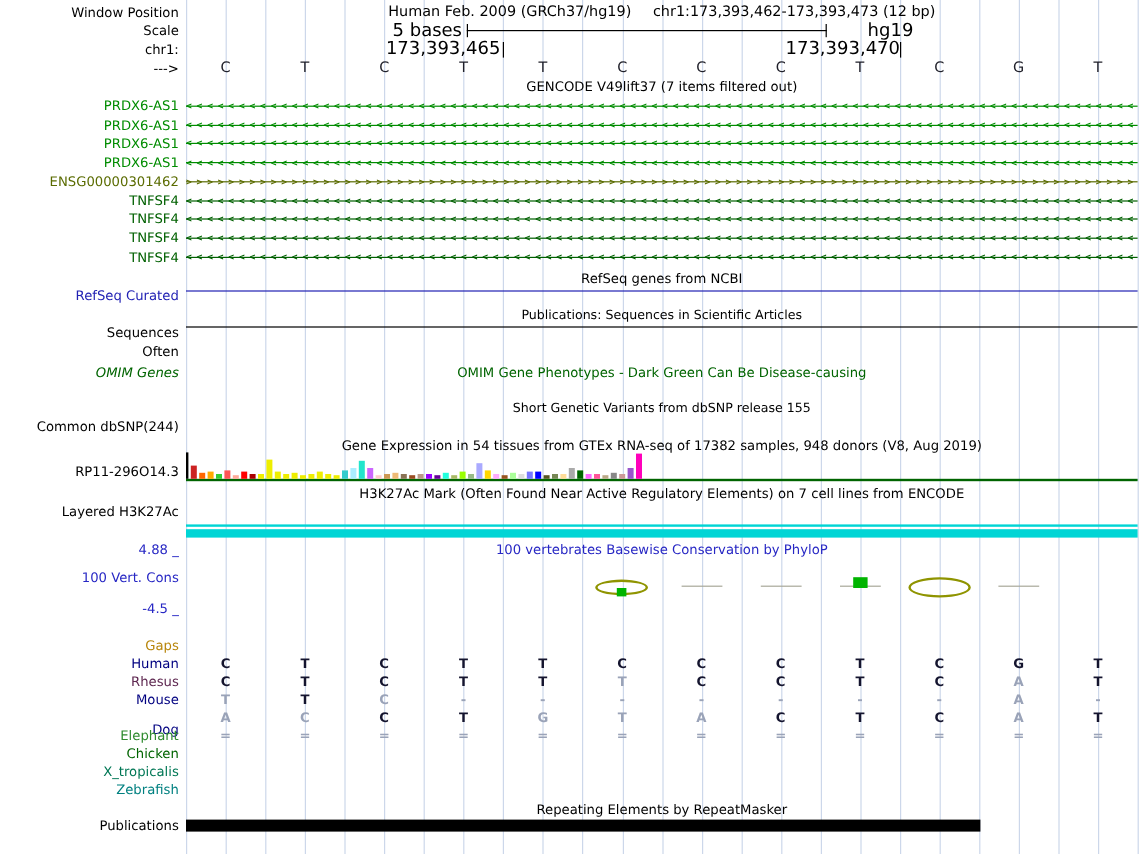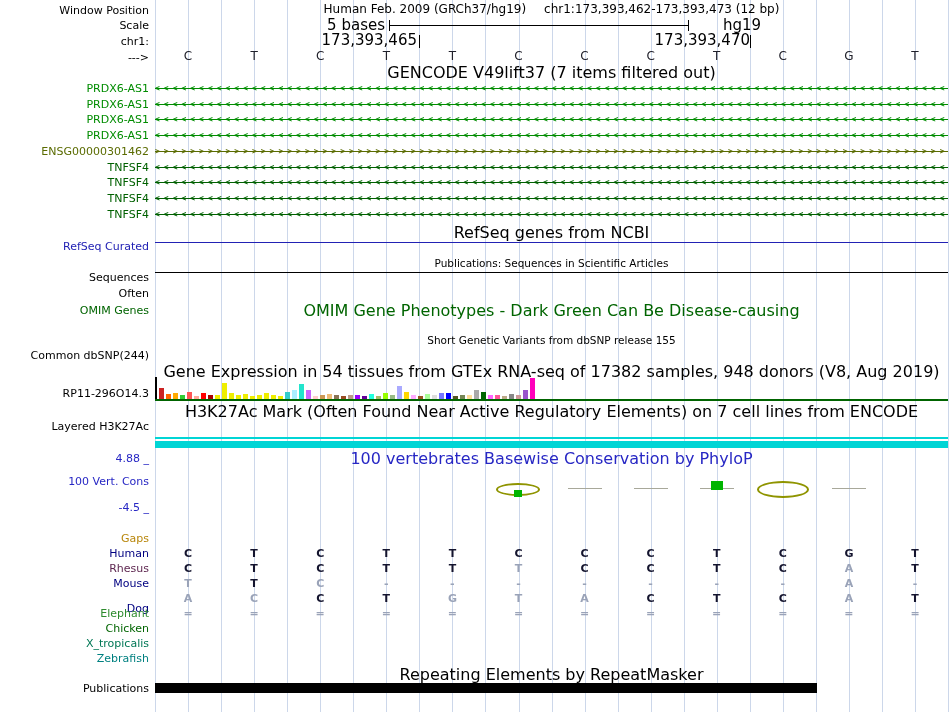--- a/index.html
+++ b/index.html
@@ -1,21 +1,21 @@
 <!DOCTYPE html>
 <html><head>
 <meta charset="utf-8">
 <style>
   *{margin:0;padding:0;box-sizing:border-box}
   body{font-family:"DejaVu Sans","Liberation Sans",sans-serif;background:#fff}
   #app{position:relative;width:950px;height:712px;background:#fff;overflow:hidden}
   #labels{position:absolute;left:0;top:0;width:152px;height:712px;z-index:2}
   #content{position:absolute;left:155px;top:0;width:793px;height:712px;z-index:1}
   .lab{position:absolute;right:3px;font-size:11px;line-height:13px;white-space:nowrap;color:#000}
-  .title{position:absolute;left:0;width:100%;text-align:center;font-size:16px;line-height:13px;white-space:nowrap;color:#000;z-index:1}
+  .title{position:absolute;left:0;width:100%;text-align:center;font-size:11px;line-height:13px;white-space:nowrap;color:#000;z-index:1}
   .rtext{position:absolute;font-size:15px;line-height:13px;white-space:nowrap;z-index:1}
   .grid{position:absolute;top:0;width:1px;height:712px;background:#ccd7ea;z-index:0}
   .bcell{position:absolute;width:20px;text-align:center;font-size:12px;line-height:13px;color:#20202a;z-index:1}
   .mz{position:absolute;width:20px;text-align:center;font-size:11px;font-weight:700;line-height:13px;z-index:1}
   .generow{position:absolute;left:0;width:793px;height:12px;z-index:1}
   .gline{position:absolute;left:0;top:5px;width:100%;height:1px}
   .garrow{position:absolute;left:0;top:0;width:100%;height:12px;line-height:12px;font-family:"DejaVu Sans Mono",monospace;font-size:8px;font-weight:700;letter-spacing:4px;overflow:hidden;white-space:nowrap}
   .hline{position:absolute;left:0;width:793px;z-index:1}
   .gbar{position:absolute;width:5px;z-index:1}
   .cmark{position:absolute;z-index:1}
@@ -25,21 +25,21 @@
 
 <div id="app">
   <div id="labels">
     <div class="lab" style="top:4px">Window Position</div>
     <div class="lab" style="top:19px">Scale</div>
     <div class="lab" style="top:35px">chr1:</div>
     <div class="lab" style="top:51px">---&gt;</div>
     <div class="lab" style="top: 240px; color: rgb(34, 34, 180);">RefSeq Curated</div>
     <div class="lab" style="top:271px">Sequences</div>
     <div class="lab" style="top:287px">Often</div>
-    <div class="lab" style="top: 304px; color: rgb(0, 100, 0);">OMIM Genes</div>
+    <div class="lab" style="top: 304px; color: rgb(0, 100, 0); font-style: italic;">OMIM Genes</div>
     <div class="lab" style="top:349px">Common dbSNP(244)</div>
     <div class="lab" style="top:387px">RP11-296O14.3</div>
     <div class="lab" style="top:420px">Layered H3K27Ac</div>
     <div class="lab" style="top: 452px; color: rgb(39, 39, 196);">4.88 _</div>
     <div class="lab" style="top: 475px; color: rgb(39, 39, 196);">100 Vert. Cons</div>
     <div class="lab" style="top: 501px; color: rgb(39, 39, 196);">-4.5 _</div>
     <div class="lab" style="top:682px">Publications</div>
   <div class="lab" style="top: 82px; color: rgb(0, 140, 0);">PRDX6-AS1</div>
       <div class="lab" style="top: 98px; color: rgb(0, 140, 0);">PRDX6-AS1</div>
       <div class="lab" style="top: 113px; color: rgb(0, 140, 0);">PRDX6-AS1</div>

